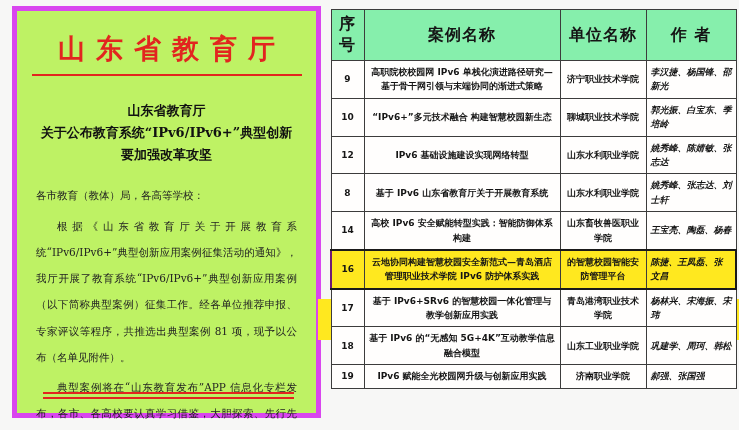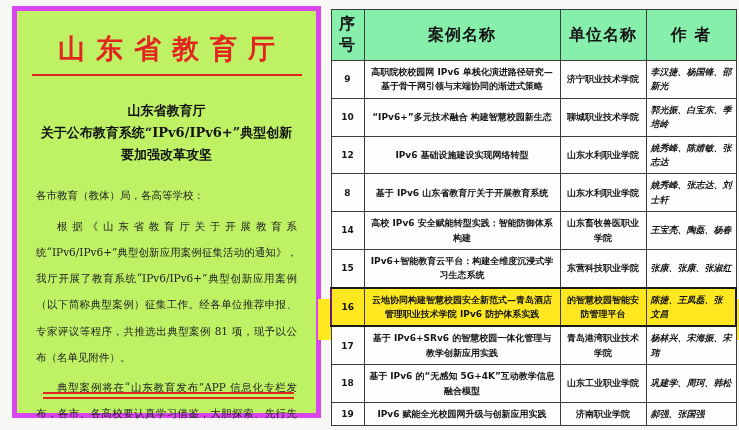--- a/index.html
+++ b/index.html
@@ -138,26 +138,20 @@
     <td class="c-case">基于 IPv6 山东省教育厅关于开展教育系统</td>
     <td class="c-unit">山东水利职业学院</td>
     <td class="c-auth">姚秀峰、张志达、刘士轩</td>
   </tr>
         <tr>
     <td class="c-no">14</td>
     <td class="c-case">高校 IPv6 安全赋能转型实践：智能防御体系构建</td>
     <td class="c-unit">山东畜牧兽医职业学院</td>
     <td class="c-auth">王宝亮、陶磊、杨春</td>
   </tr>
-        <tr>
-    <td class="c-no">15</td>
-    <td class="c-case">IPv6+智能教育云平台：构建全维度沉浸式学习生态系统</td>
-    <td class="c-unit">东营科技职业学院</td>
-    <td class="c-auth">张康、张康、张淑红</td>
-  </tr>
         <tr class="hl">
     <td class="c-no">16</td>
     <td class="c-case">云地协同构建智慧校园安全新范式—青岛酒店管理职业技术学院 IPv6 防护体系实践</td>
     <td class="c-unit">的智慧校园智能安防管理平台</td>
     <td class="c-auth">陈捷、王凤磊、张文昌</td>
   </tr>
         <tr>
     <td class="c-no">17</td>
     <td class="c-case">基于 IPv6+SRv6 的智慧校园一体化管理与教学创新应用实践</td>
     <td class="c-unit">青岛港湾职业技术学院</td>

